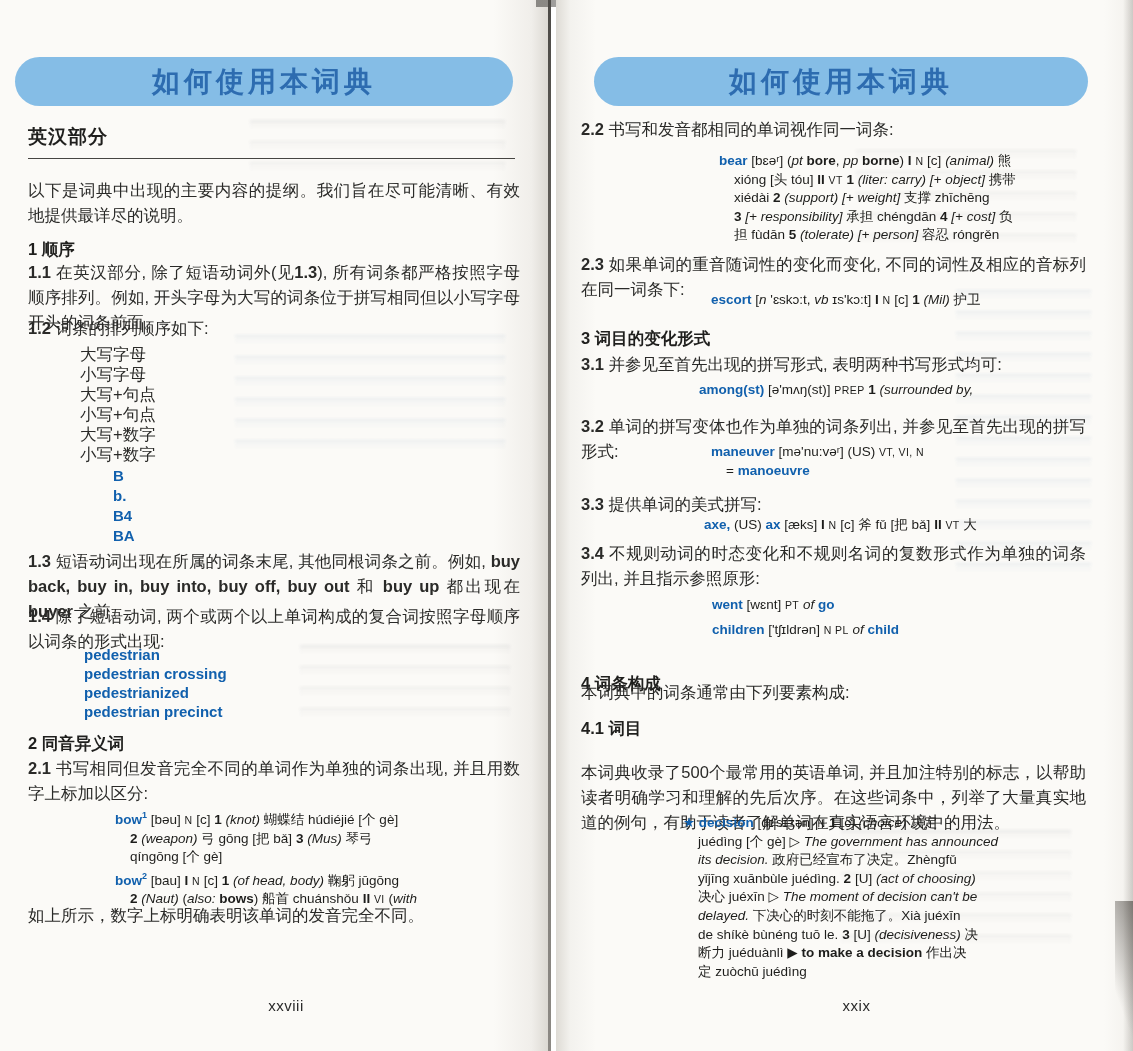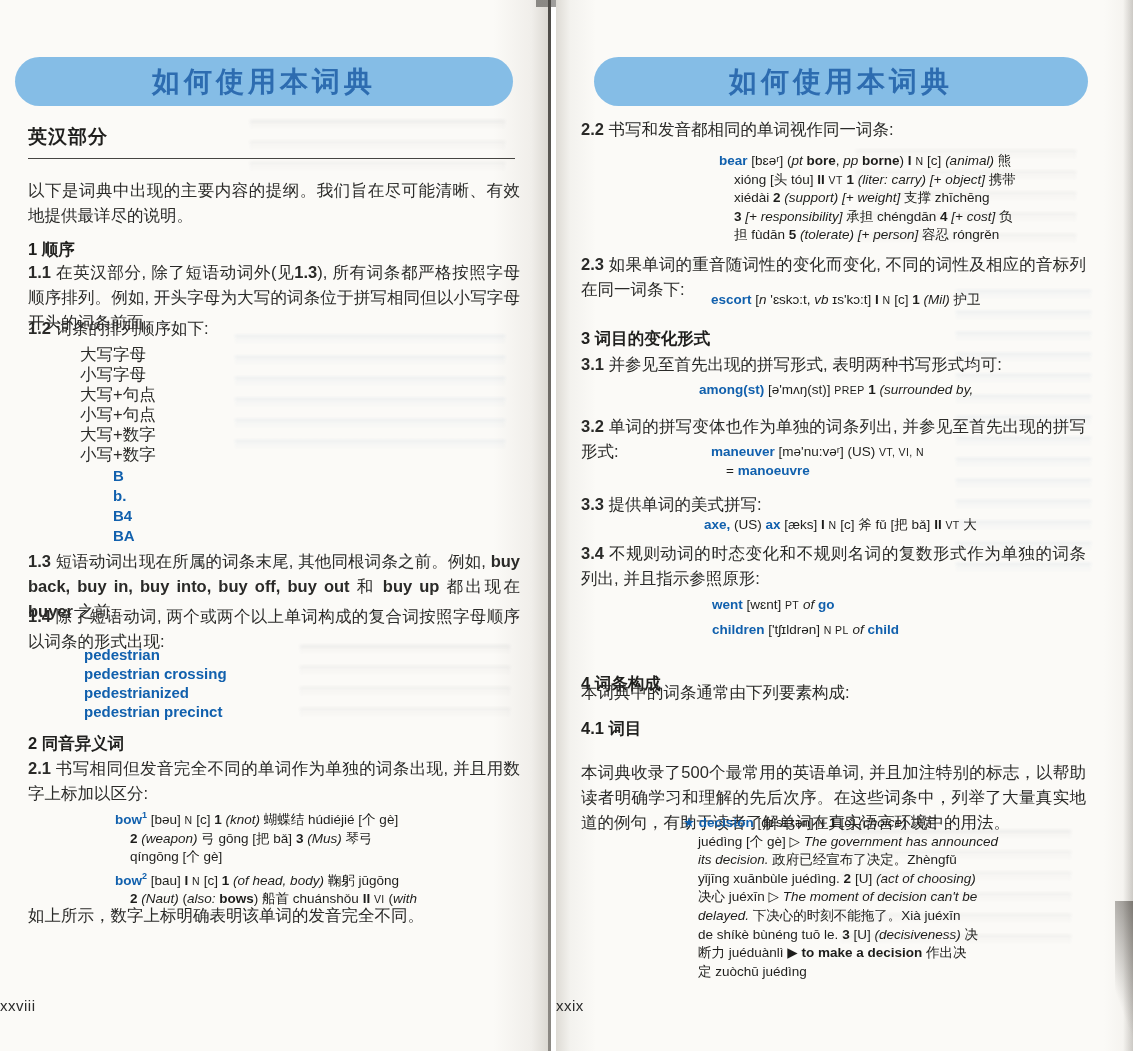--- a/index.html
+++ b/index.html
@@ -24,21 +24,21 @@
      text-align:center;line-height:49px;}
   .banner span{font-size:28px;font-weight:700;color:#2d6cb0;letter-spacing:4px;}
 
   .blk{position:absolute;margin:0;color:#2a2a28;}
   .hsub{font-size:19px;font-weight:700;letter-spacing:1px;color:#1f1f1d;}
   .rule{position:absolute;border-top:1.6px solid #464542;}
   .para{font-size:16.5px;line-height:25px;text-align:justify;}
   .para .pnum{font-weight:700;}
   .para b{font-weight:700;}
   .hsec{font-size:16.5px;font-weight:700;color:#1f1f1d;}
-  .pagenum{font-size:15px;color:#2b2b2b;text-align:left;letter-spacing:.5px;}
+  .pagenum{font-size:15px;color:#2b2b2b;text-align:center;letter-spacing:.5px;margin-left:12px;}
 
   .list .oli{font-size:16.5px;line-height:20px;color:#2a2a28;}
   .list .bli{font-size:15px;line-height:20px;font-weight:700;color:#1160ad;}
   .list .cli{font-size:15px;line-height:19px;font-weight:700;color:#1160ad;}
 
   .entry{font-size:13.5px;color:#1d1d1b;width:400px;}
   .entry .eline{line-height:18.6px;white-space:nowrap;}
   .entry .eline.cont{padding-left:15px;}
   .tk-t{}
   .tk-b{font-weight:700;margin-top:16px;}

